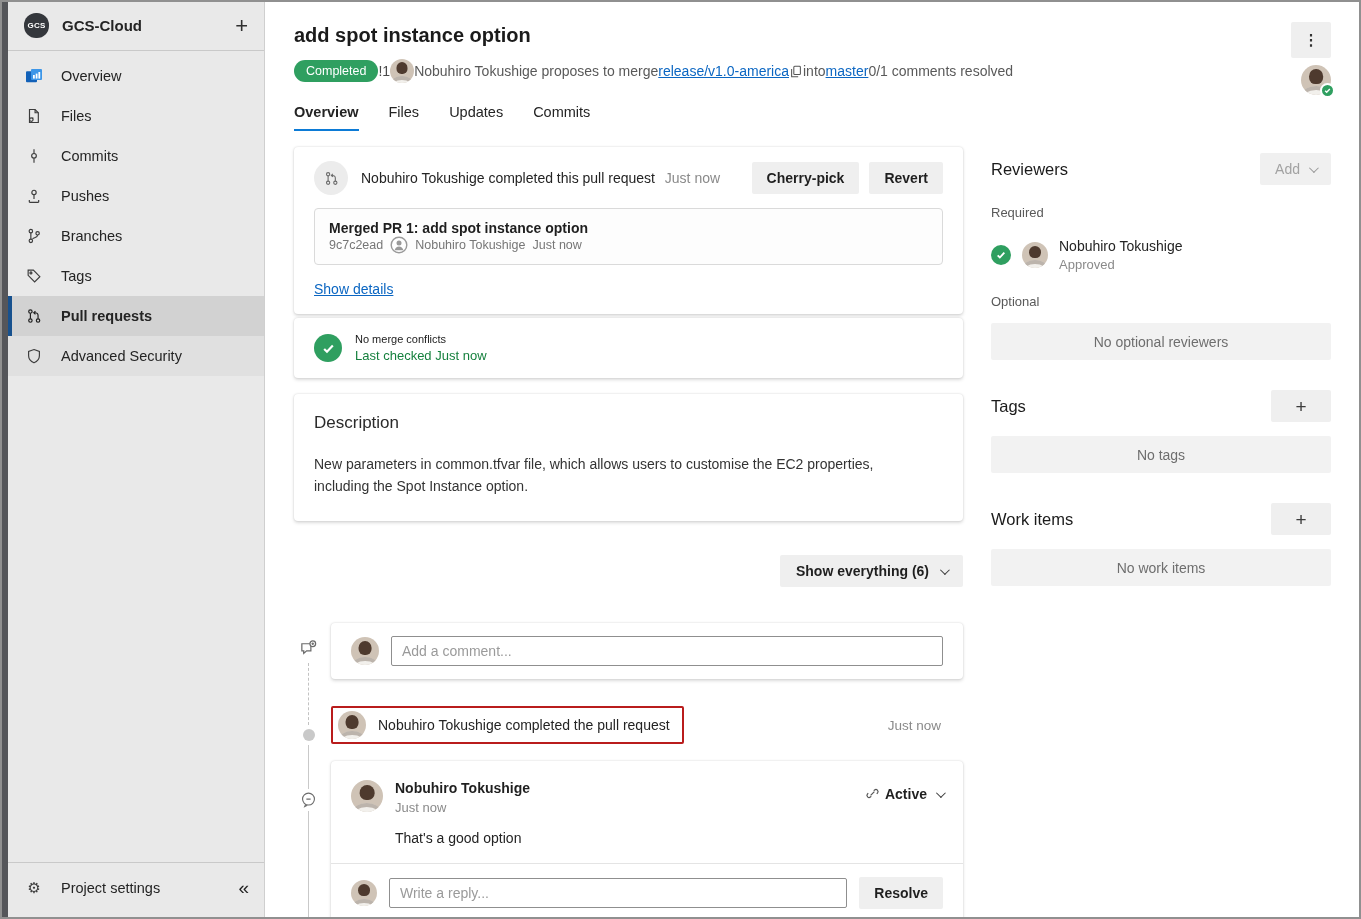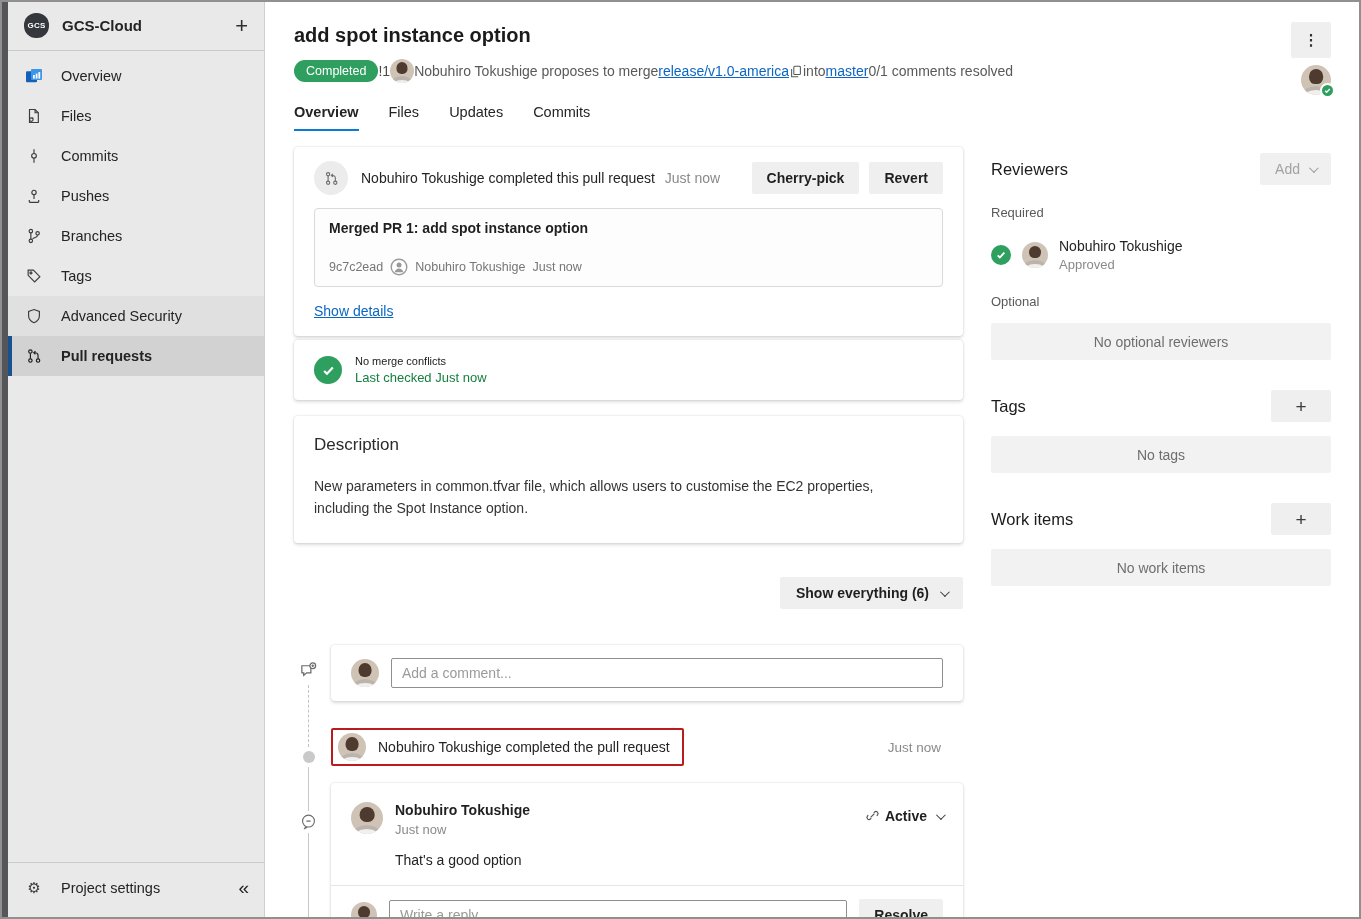--- a/index.html
+++ b/index.html
@@ -65,21 +65,21 @@
   .card1 { padding:14px 20px 16px; }
   .c1-head { display:flex; align-items:center; gap:13px; }
   .pr-circle { width:34px; height:34px; border-radius:50%; background:#ececec; display:flex; align-items:center; justify-content:center; flex:none; }
   .c1-text { font-size:14px; color:#242424; }
   .time-gray { color:#8a8a8a; }
   .c1-text .time-gray { margin-left:6px; }
   .c1-btns { margin-left:auto; display:flex; gap:10px; }
   .btn { background:#efefef; border:none; font-family:inherit; font-weight:700; font-size:14px; color:#1f1f1f; padding:8px 15px; border-radius:2px; cursor:pointer; white-space:nowrap; }
   .merge-box { margin-top:13px; border:1px solid #dadada; background:#fdfdfd; border-radius:4px; padding:11px 14px 10px; cursor:pointer; }
   .merge-title { font-weight:700; font-size:14px; color:#1f1f1f; }
-  .merge-meta { display:flex; align-items:center; gap:7px; margin-top:22px; font-size:12.5px; color:#767676; }
+  .merge-meta { display:flex; align-items:center; gap:7px; margin-top:0; font-size:12.5px; color:#767676; }
   .show-details { display:inline-block; margin-top:16px; font-size:14px; }
 
   
   .card2 { margin-top:4px; padding:15px 20px; display:flex; align-items:center; gap:13px; }
   .check-circle { width:28px; height:28px; border-radius:50%; background:#2f9f60; display:flex; align-items:center; justify-content:center; flex:none; }
   .c2-title { font-size:11px; color:#1b1b1b; }
   .c2-sub { font-size:13px; color:#15803d; margin-top:3px; }
 
   
   .card3 { margin-top:16px; padding:19px 20px 24px; }
@@ -214,40 +214,40 @@
     <div class="sb-item">
       <span class="ic">
         <svg width="18" height="18" viewBox="0 0 20 20" stroke="#3d3d3d" stroke-width="1.3" fill="none">
           <path d="M3.5 9.3V3.5h5.8l7.2 7.2-5.8 5.8z"></path>
           <circle cx="6.6" cy="6.6" r="1.1"></circle>
         </svg>
       </span>
       <span>Tags</span>
     </div>
 
-    <div class="sb-item shaded">
-      <span class="ic">
-        <svg width="18" height="18" viewBox="0 0 20 20" stroke="#3d3d3d" stroke-width="1.3" fill="none">
-          <path d="M10 2.8l6 2.1v4.9c0 4-2.7 6.4-6 7.7-3.3-1.3-6-3.7-6-7.7V4.9z"></path>
-        </svg>
-      </span>
-      <span>Advanced Security</span>
-    </div>
-
     <div class="sb-item active">
       <span class="ic">
         <svg width="18" height="18" viewBox="0 0 20 20" stroke="#1f1f1f" stroke-width="1.3" fill="none">
           <circle cx="6" cy="5" r="1.9"></circle>
           <circle cx="6" cy="15" r="1.9"></circle>
           <circle cx="14.5" cy="15" r="1.9"></circle>
           <path d="M6 6.9v6.2M14.5 13.1V9.3c0-1.9-1.4-2.9-3.3-2.9h-1.4"></path>
           <path d="M11.6 4.6L9.8 6.4l1.8 1.8"></path>
         </svg>
       </span>
       <span>Pull requests</span>
+    </div>
+
+    <div class="sb-item shaded">
+      <span class="ic">
+        <svg width="18" height="18" viewBox="0 0 20 20" stroke="#3d3d3d" stroke-width="1.3" fill="none">
+          <path d="M10 2.8l6 2.1v4.9c0 4-2.7 6.4-6 7.7-3.3-1.3-6-3.7-6-7.7V4.9z"></path>
+        </svg>
+      </span>
+      <span>Advanced Security</span>
     </div>
 
     <div class="sb-spacer"></div>
 
     <div class="sb-foot">
       <div class="sb-item">
         <span class="ic gear-glyph">⚙</span>
         <span>Project settings</span>
         <span class="collapse-ic">«</span>
       </div>

